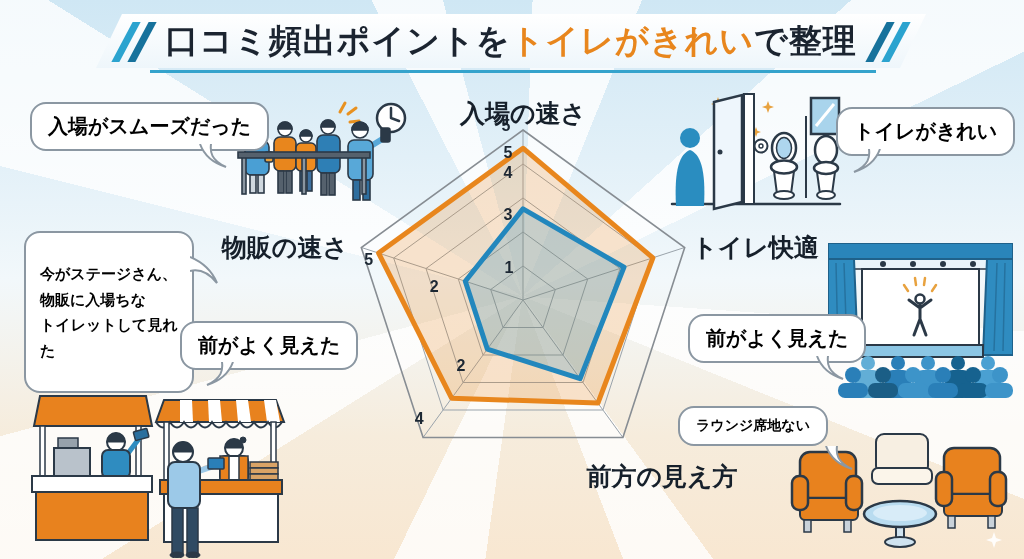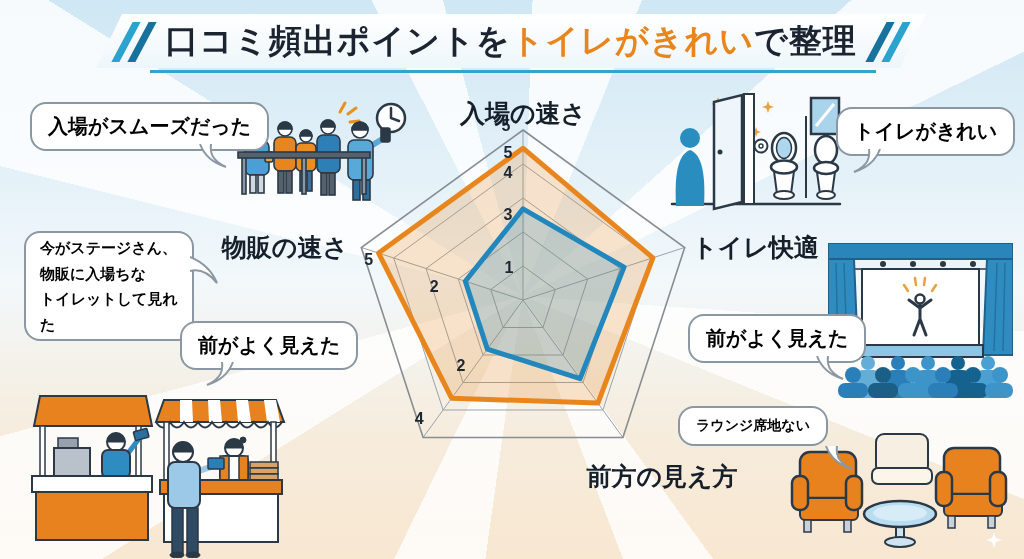--- a/index.html
+++ b/index.html
@@ -33,21 +33,21 @@
   .tick{font-size:16px;font-weight:700;fill:#1c2733;}
   
   .legend{position:absolute;left:511px;top:500px;transform:translateX(-50%);display:flex;gap:20px;align-items:center;z-index:2;}
   .legend-item{display:flex;gap:8px;align-items:center;font-size:23px;font-weight:800;color:#16202b;white-space:nowrap;}
   .swatch{width:23px;height:23px;display:inline-block;}
   .swatch.blue{background:#2287bd;}
   .swatch.orange{background:#e8821e;}
   
   .bubble{position:absolute;background:#fff;border:2px solid #8b97a2;border-radius:16px;
     padding:9px 16px;font-size:20px;font-weight:800;color:#000000;white-space:nowrap;z-index:5;}
-  .bubble.small{font-size:15px;line-height:1.7;padding:2px 14px;white-space:normal;width:138px;}
+  .bubble.small{font-size:15px;line-height:1.7;padding:28px 14px;white-space:normal;width:138px;}
   .tail{position:absolute;z-index:6;}
   .tail.mir{transform:scaleX(-1);}
   
   .illus{position:absolute;z-index:1;}
 </style>
 </head>
 <body>
 
 <div id="canvas">
   <div class="rays"></div>

